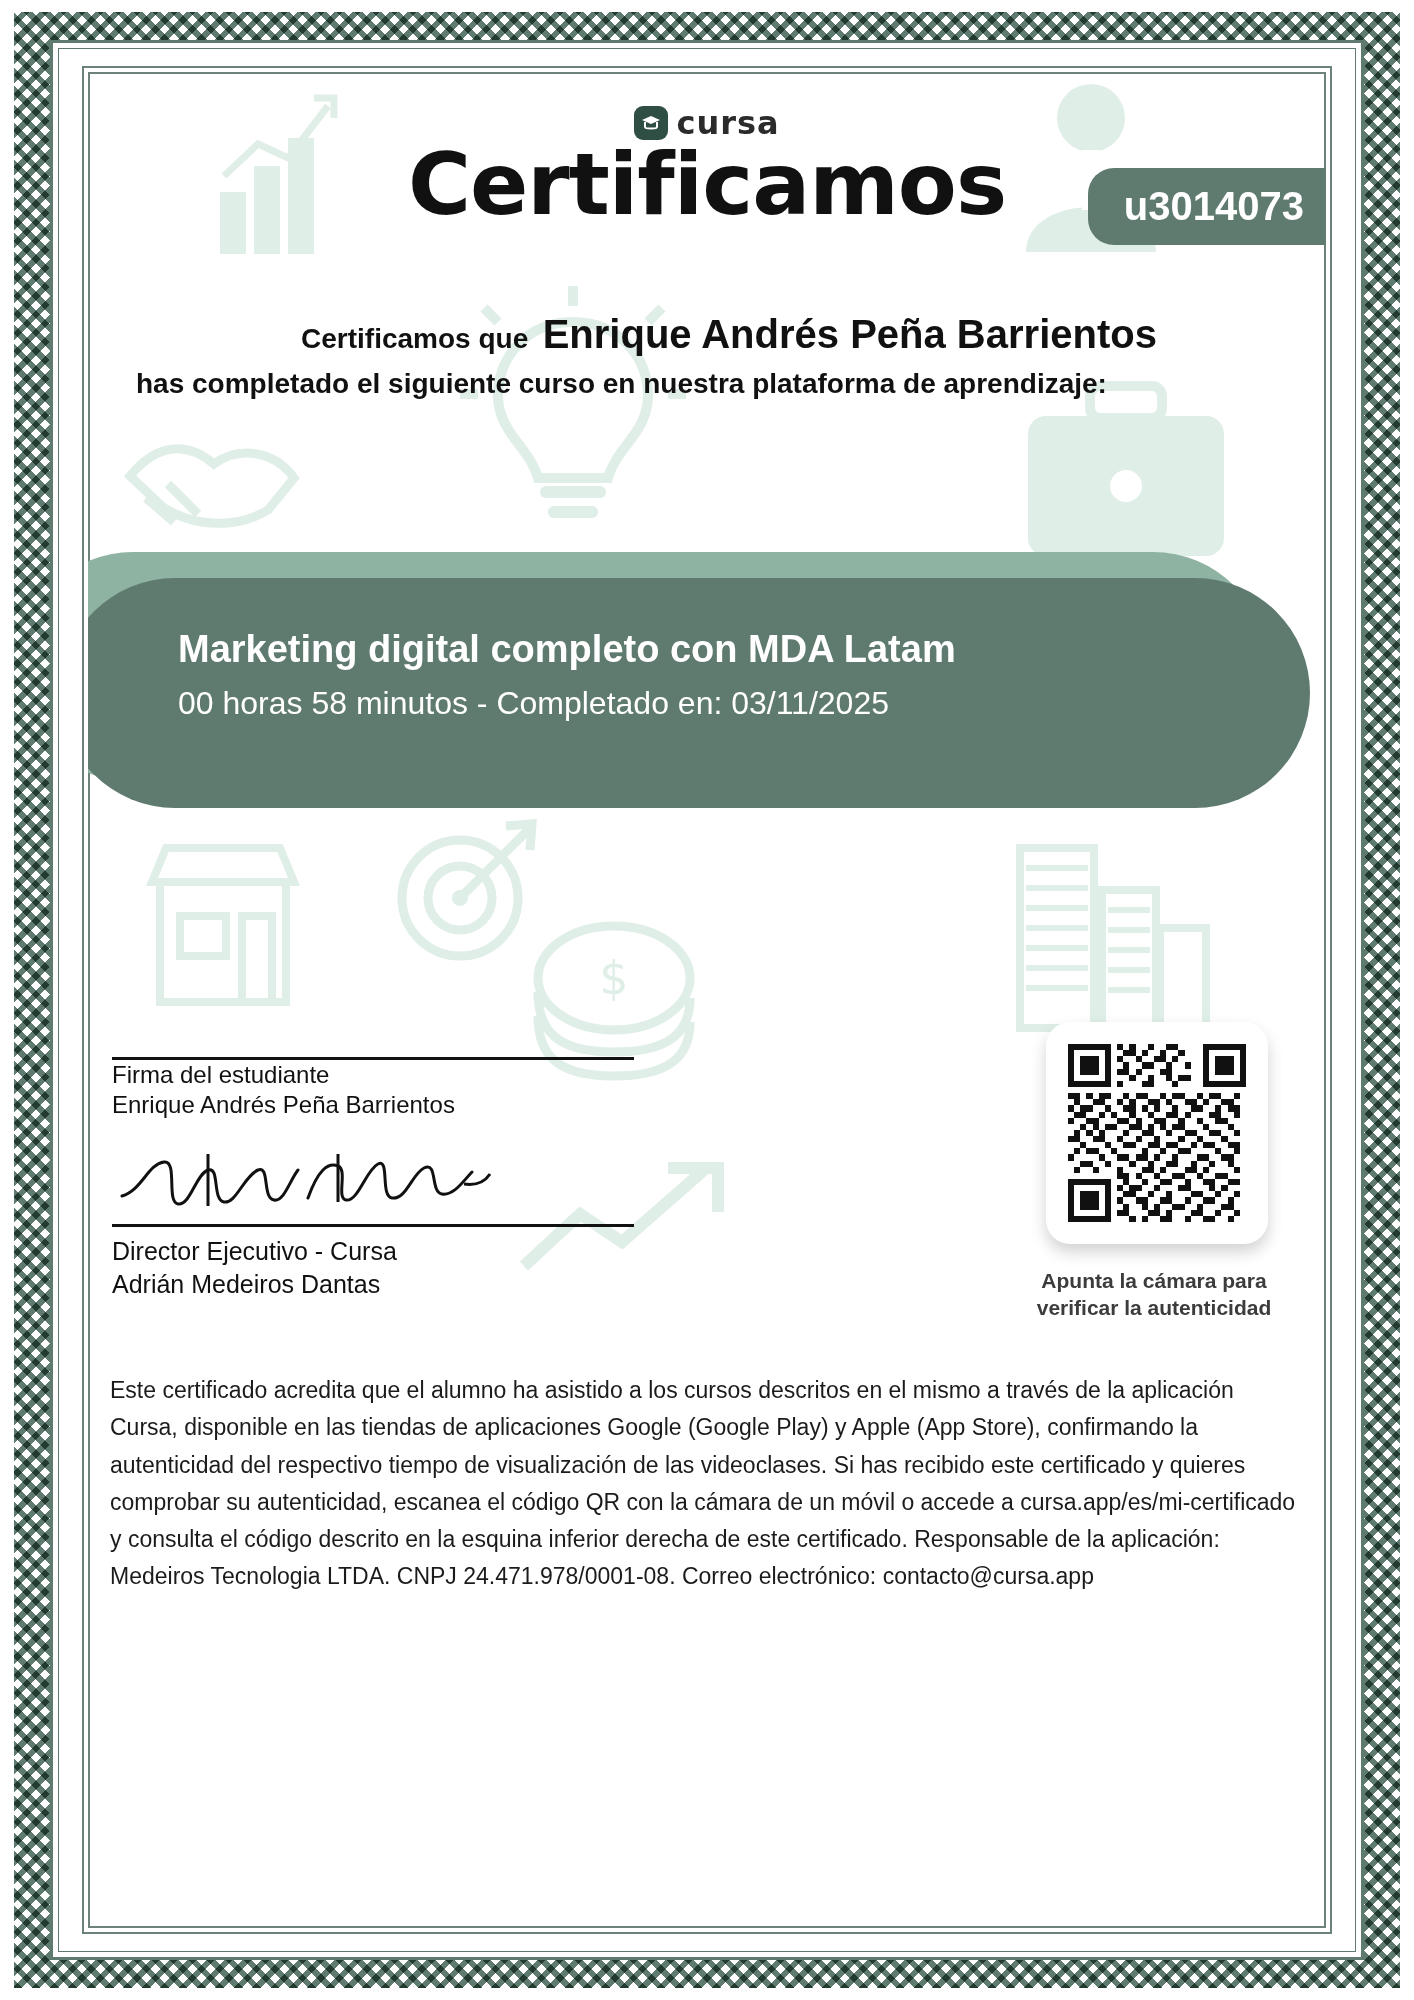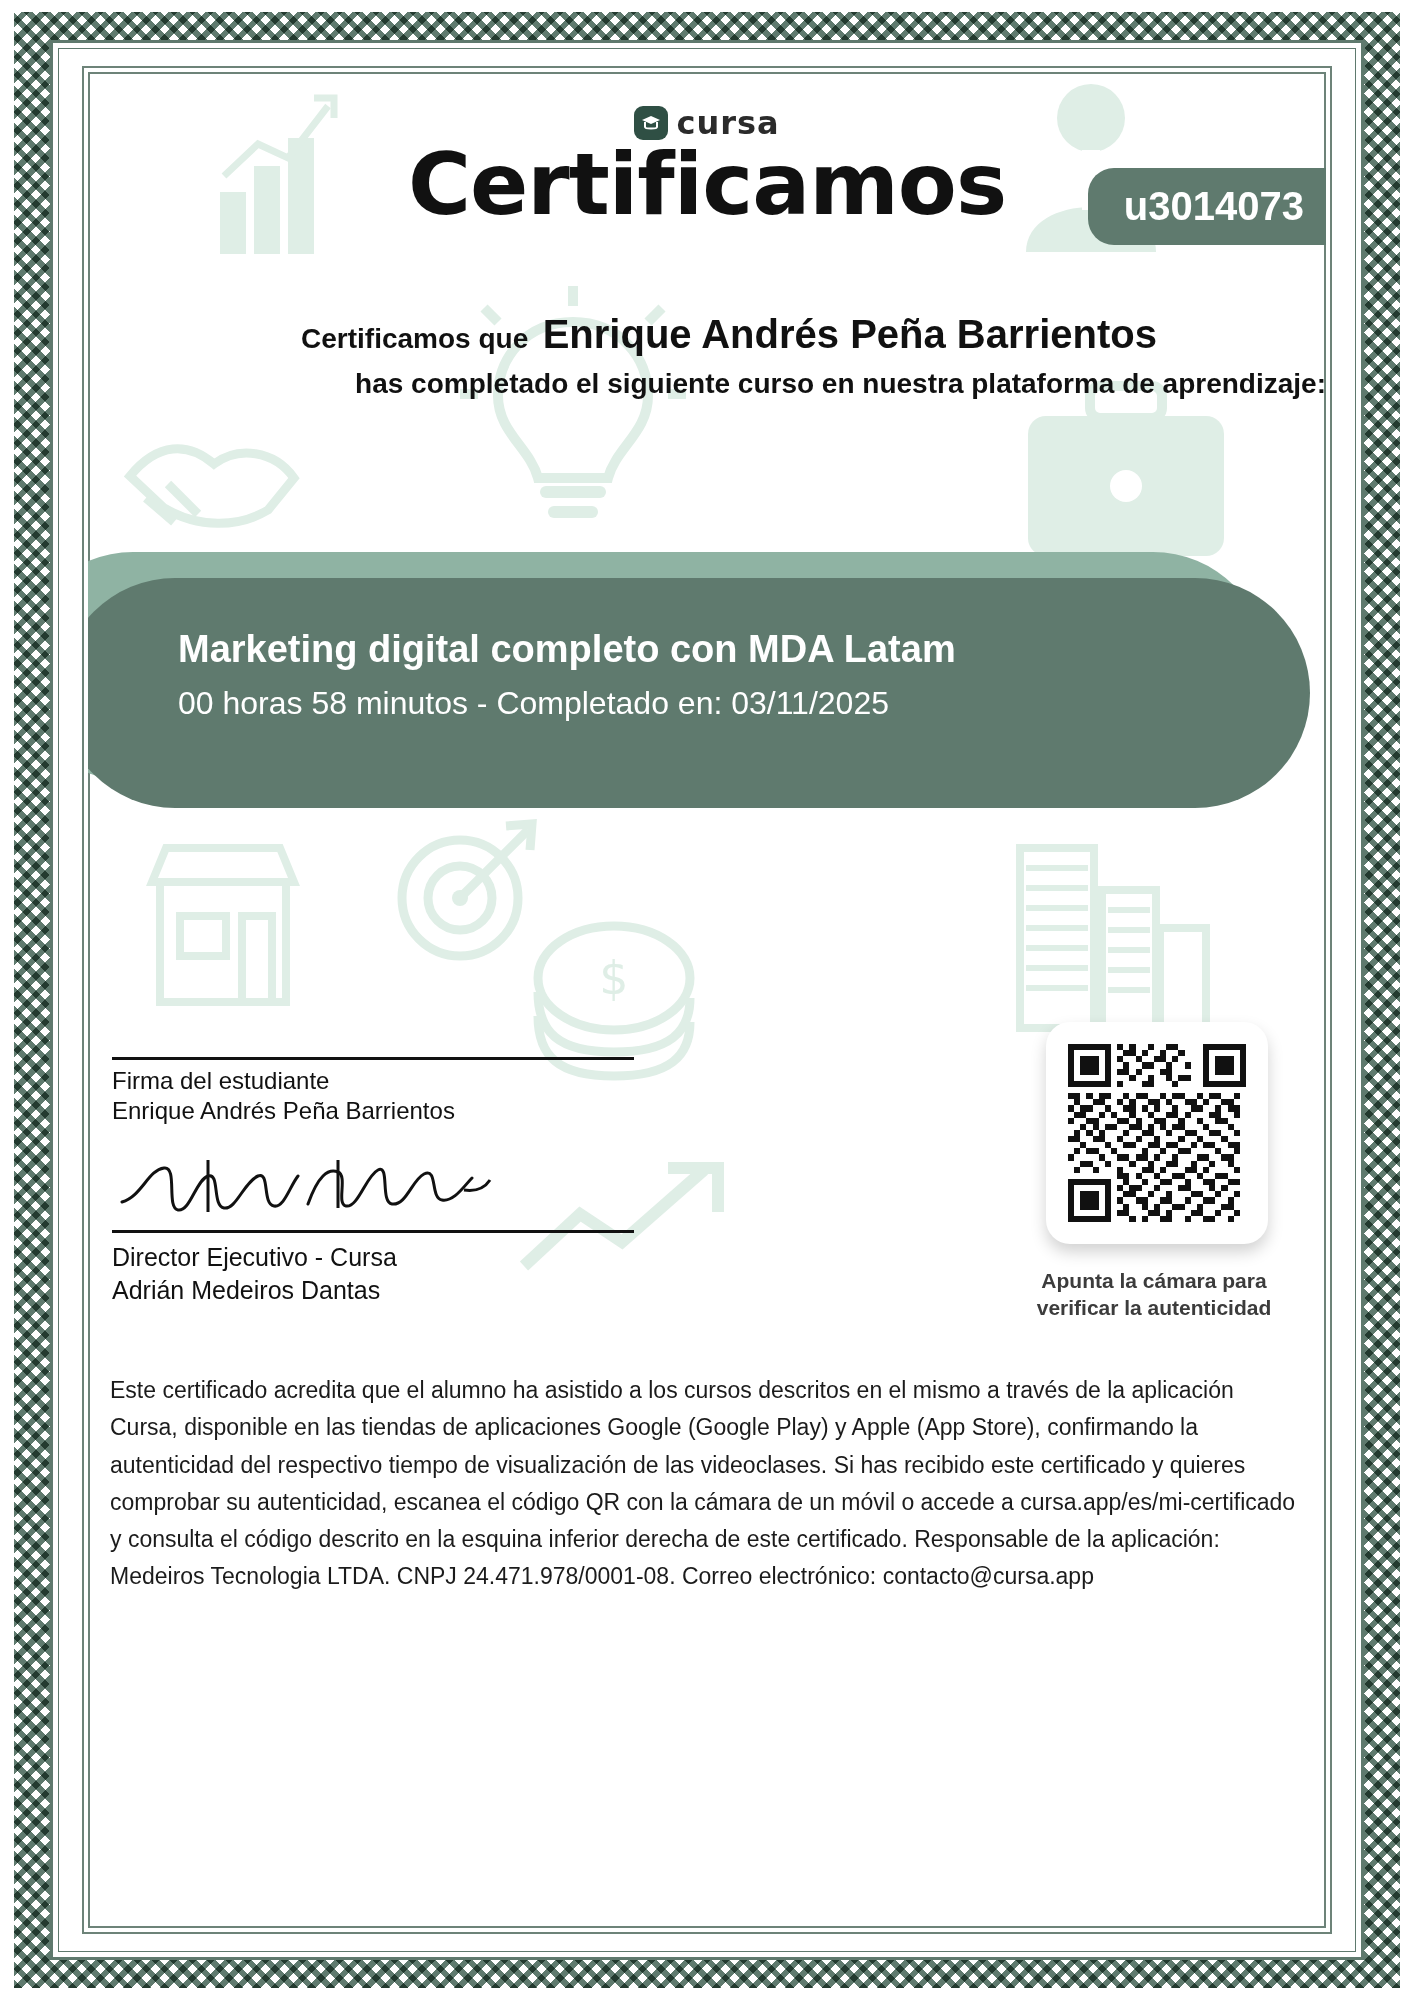--- a/index.html
+++ b/index.html
@@ -153,24 +153,25 @@
     font-size: 40px;
     font-weight: 700;
     color: #111;
     margin-left: 10px;
   }
   .line2 {
     position: absolute;
     top: 296px;
     left: 0;
     right: 0;
-    text-align: right;
+    text-align: left;
     font-size: 28px;
     font-weight: 700;
     color: #111;
+    padding-left: 48px;
   }
 
   
   .banner-wrap {
     position: absolute;
     left: -70px;
     right: -70px;
     top: 480px;
     height: 270px;
   }
@@ -215,21 +216,20 @@
     top: 985px;
     width: 540px;
   }
   .sig-rule {
     border-bottom: 3px solid #111;
     width: 522px;
   }
   .sig-label {
     font-size: 24px;
     color: #111;
-    margin-top: 6px;
     line-height: 1.25;
   }
   .sig-scrawl {
     margin-top: 20px;
     height: 80px;
     position: relative;
   }
   .sig-rule2 {
     border-bottom: 3px solid #111;
     width: 522px;

